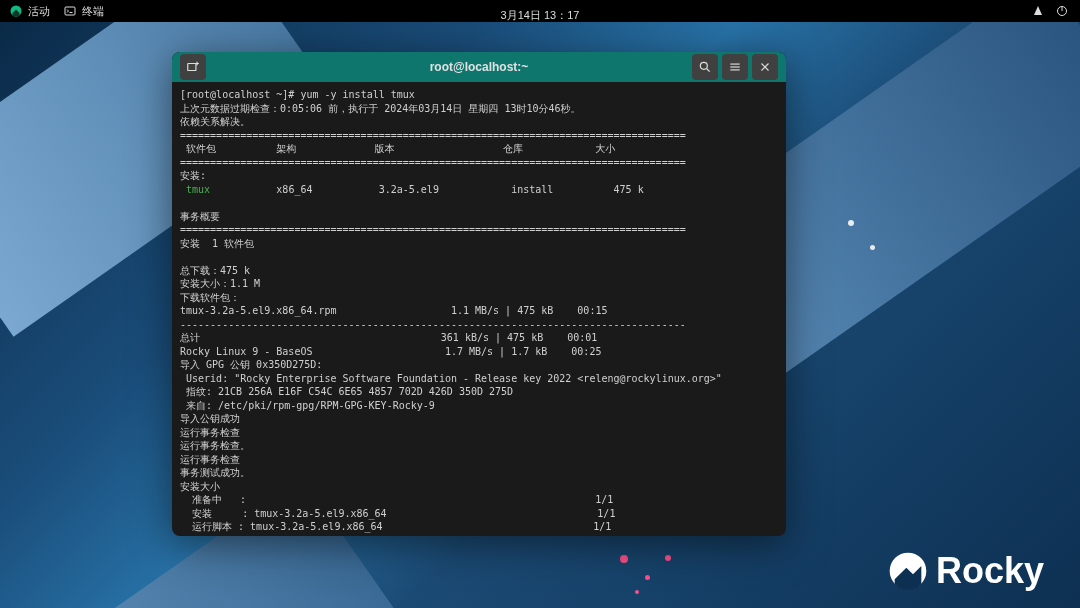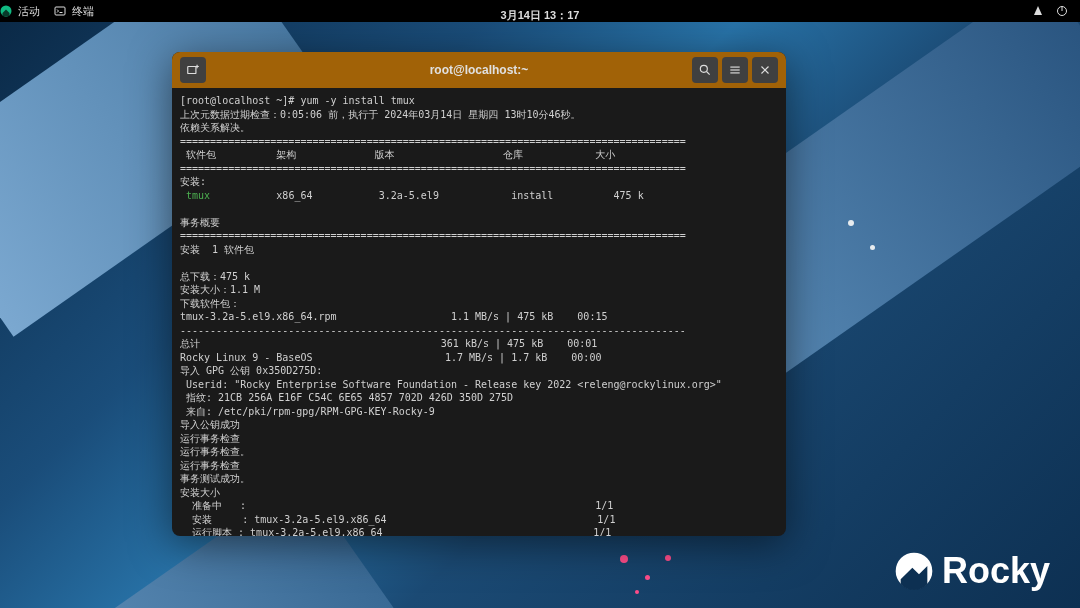--- a/index.html
+++ b/index.html
@@ -24,52 +24,52 @@
     .d1 { width: 8px; height: 8px; left: 620px; top: 555px; background: #ff4d8a; }
     .d2 { width: 5px; height: 5px; left: 645px; top: 575px; background: #ff4d8a; }
     .d3 { width: 6px; height: 6px; left: 665px; top: 555px; background: #ff4d8a; }
     .d4 { width: 4px; height: 4px; left: 635px; top: 590px; background: #ff4d8a; }
     .d5 { width: 6px; height: 6px; left: 848px; top: 220px; background: #e8ecef; }
     .d6 { width: 5px; height: 5px; left: 870px; top: 245px; background: #e8ecef; }
     .topbar {
       position: relative; height: 22px; background: #000; color: #ddd;
       display: flex; align-items: center; font-size: 11px; z-index: 10;
     }
-    .topbar .left { display: flex; align-items: center; gap: 14px; }
-    .topbar .center { position: absolute; left: 50%; transform: translateX(-50%); font-weight: 700; margin-top: 8px; }
+    .topbar .left { display: flex; align-items: center; gap: 14px; padding-left: 10px; }
+    .topbar .center { position: absolute; left: 50%; transform: translateX(-50%); font-weight: 400; margin-top: 8px; }
     .topbar .right { margin-left: auto; display: flex; gap: 12px; padding-right: 12px; align-items: center; }
     .activities { display: flex; align-items: center; gap: 6px; }
     .logo-sm { width: 12px; height: 12px; }
     .terminal-window {
       position: absolute; left: 172px; top: 52px; width: 614px; height: 484px;
       background: #1a1a1a; border-radius: 8px; display: flex; flex-direction: column;
       box-shadow: 0 8px 40px rgba(0,0,0,0.5); z-index: 5;
     }
     .titlebar {
-      height: 36px; background: #a16207; border-radius: 8px 8px 0 0;
+      height: 30px; background: #0f766e; border-radius: 8px 8px 0 0;
       display: flex; align-items: center; padding: 8px 8px; position: relative;
     }
     .titlebar .title { position: absolute; left: 50%; transform: translateX(-50%);
       color: #e0e0e0; font-size: 12px; font-weight: 600; }
     .tb-left { display: flex; gap: 4px; }
     .tb-right { margin-left: auto; display: flex; gap: 4px; }
     .tb-btn {
       width: 26px; height: 26px; border-radius: 4px; background: #404040;
       display: flex; align-items: center; justify-content: center; color: #ddd; cursor: pointer;
     }
     .tb-btn svg { width: 14px; height: 14px; }
     .terminal-body {
       flex: 1; padding: 6px 8px; color: #d0d0d0;
       font-family: "DejaVu Sans Mono", monospace; font-size: 10px; line-height: 1.35;
       white-space: pre; overflow: hidden;
     }
     .prompt { color: #d0d0d0; }
     .green { color: #4caf50; margin-top: 48px; }
     .rocky-brand {
-      position: absolute; right: 30px; bottom: 16px; display: flex; align-items: center; gap: 8px;
+      position: absolute; right: 36px; bottom: 16px; display: flex; align-items: center; gap: 8px;
       color: #fff; font-weight: 700; font-size: 36px; z-index: 3;
     }
     .rocky-brand svg { width: 40px; height: 40px; }
   </style>
 </head>
 <body>
 
 <div class="wallpaper">
   <div class="stripe stripe1"></div>
   <div class="stripe stripe2"></div>
@@ -156,21 +156,21 @@
 <span>事务概要</span>
 <span>====================================================================================</span>
 <span>安装  1 软件包</span>
 
 <span>总下载：475 k</span>
 <span>安装大小：1.1 M</span>
 <span>下载软件包：</span>
 <span>tmux-3.2a-5.el9.x86_64.rpm                   1.1 MB/s | 475 kB    00:15</span>
 <span>------------------------------------------------------------------------------------</span>
 <span>总计                                        361 kB/s | 475 kB    00:01</span>
-<span>Rocky Linux 9 - BaseOS                      1.7 MB/s | 1.7 kB    00:00</span>
+<span>Rocky Linux 9 - BaseOS                      1.7 MB/s | 1.7 kB    00:25</span>
 <span>导入 GPG 公钥 0x350D275D:</span>
 <span> Userid: "Rocky Enterprise Software Foundation - Release key 2022 &lt;releng@rockylinux.org&gt;"</span>
 <span> 指纹: 21CB 256A E16F C54C 6E65 4857 702D 426D 350D 275D</span>
 <span> 来自: /etc/pki/rpm-gpg/RPM-GPG-KEY-Rocky-9</span>
 <span>导入公钥成功</span>
 <span>运行事务检查</span>
 <span>运行事务检查。</span>
 <span>运行事务检查</span>
 <span>事务测试成功。</span>
 <span>安装大小</span>

